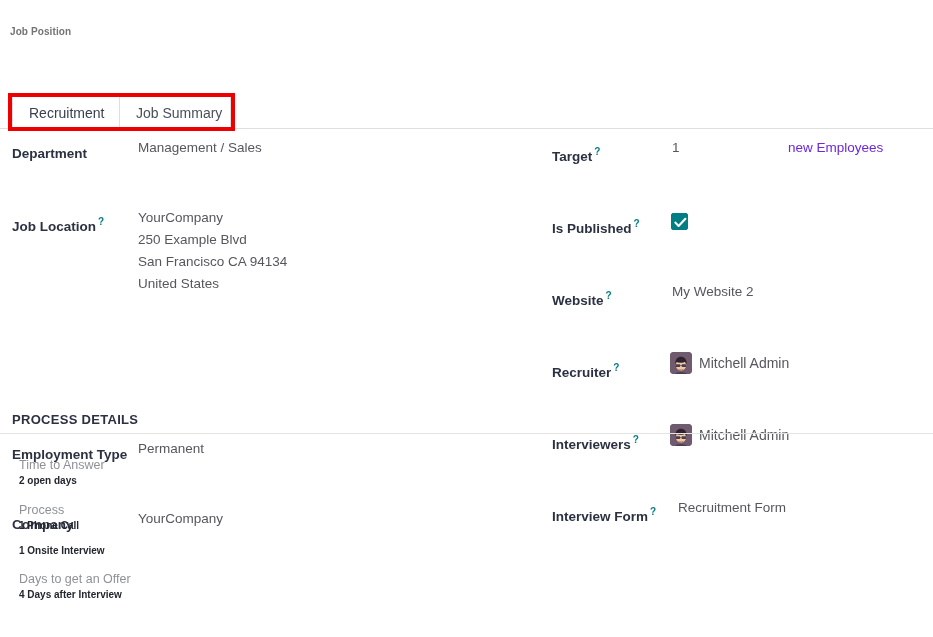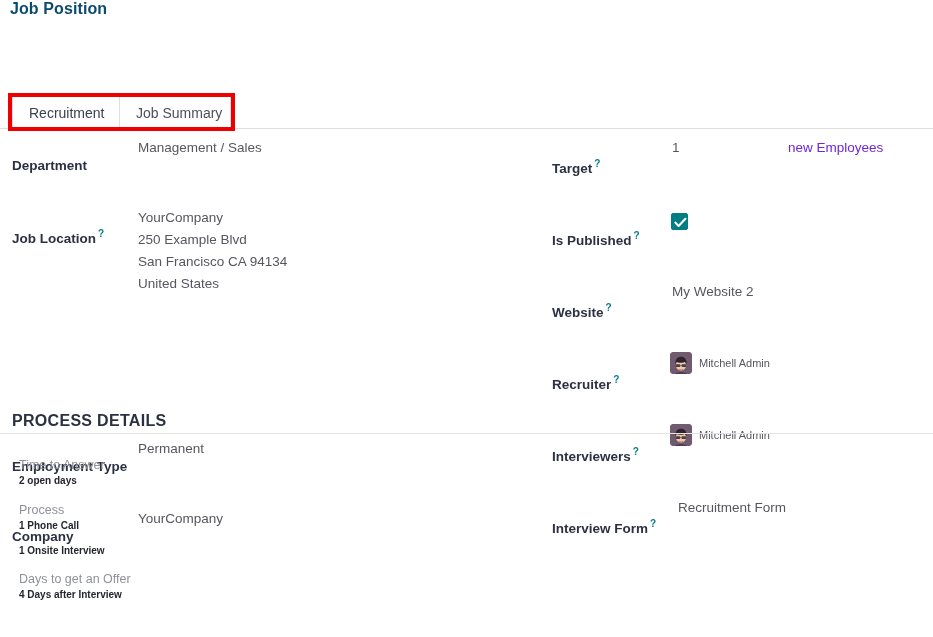--- a/index.html
+++ b/index.html
@@ -12,23 +12,23 @@
   }
   #page {
     position: relative;
     width: 933px; height: 637px;
     overflow: hidden;
     background: #ffffff;
   }
 
   
   .breadcrumb {
-    position: absolute; left: 10px; top: 0;
-    font-size: 16px; font-weight: bold;
-    color: #0c4a6e; letter-spacing: 0.1px;
+    position: absolute; left: 10px; top: 26px;
+    font-size: 10px; font-weight: bold;
+    color: #737373; letter-spacing: 0.1px;
   }
   .page-title {
     position: absolute; left: 9px; top: 29px;
     font-size: 34px; font-weight: 400;
     color: #23262e; letter-spacing: -0.2px;
     line-height: 44px;
   }
 
   
   .tab-highlight {
@@ -74,21 +74,21 @@
   #tab0 { left: 12px; width: 108px; }
   #tab1 { left: 120px; width: 111px; }
 
   
   .form { position: absolute; left: 0; top: 140px; width: 933px; }
   .col-left  { position: absolute; left: 0;   top: 0; width: 540px; }
   .col-right { position: absolute; left: 540px; top: 0; width: 393px; }
 
   .row { position: relative; width: 100%; }
   .lbl {
-    position: absolute; left: 12px; top: 18px;
+    position: absolute; left: 12px; top: 6px;
     font-size: 13.5px; font-weight: bold;
     color: #2c3142; white-space: nowrap;
   }
   .col-right .lbl { left: 12px; }
   .qmark {
     color: #047d84; font-size: 10px;
     vertical-align: super; margin-left: 2px;
     font-weight: bold; cursor: help;
   }
   .val {
@@ -124,27 +124,27 @@
   .checkbox svg { display: block; width: 17px; height: 17px; }
 
   
   .chip { position: absolute; left: 130px; top: -4px; display: flex; align-items: center; }
   .avatar {
     width: 22px; height: 22px; border-radius: 4px;
     overflow: hidden; flex: 0 0 22px; margin-right: 7px;
     background: #6e5a6b;
   }
   .avatar svg { display: block; }
-  .chip-name { font-size: 11px; color: #56575e; white-space: nowrap; }
+  .chip-name { font-size: 14px; color: #56575e; white-space: nowrap; }
 
   
   .section { position: absolute; left: 0; width: 933px; }
   .section-title {
     position: absolute; left: 12px; top: 0;
-    font-size: 16px; font-weight: bold;
+    font-size: 13px; font-weight: bold;
     color: #2c3142; letter-spacing: 0.3px; text-align: center;
   }
   .section-rule {
     position: absolute; left: 0; top: 21px;
     width: 933px; height: 1px; background: #e3e3e2;
   }
   .pd-label {
     position: absolute; left: 19px;
     font-size: 12.5px; color: #8e9197; white-space: nowrap;
   }

